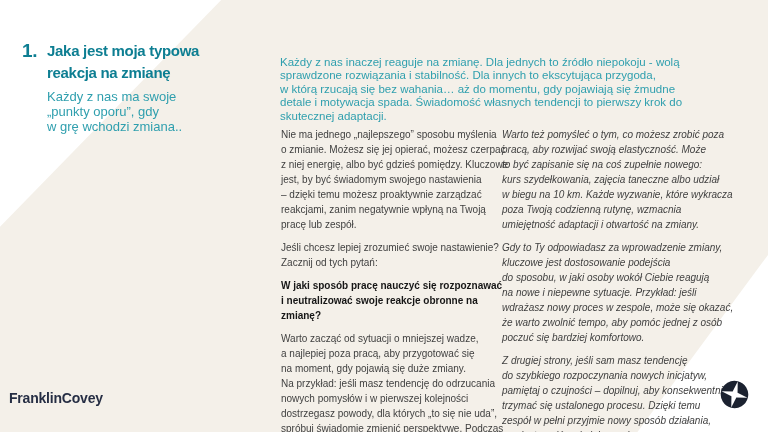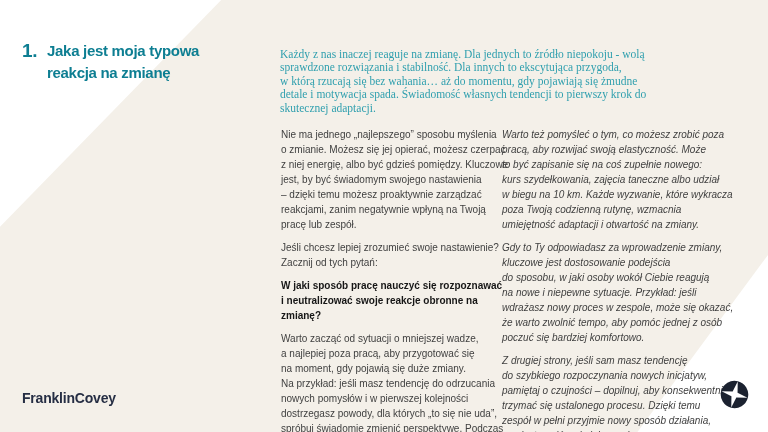--- a/index.html
+++ b/index.html
@@ -21,50 +21,53 @@
   .slide-title{
     margin:0;font-weight:bold;font-size:15px;line-height:22px;color:#0d7e92;
     white-space:pre;letter-spacing:-0.3px;
   }
   .slide-subtitle{
     margin:5px 0 0 25px;font-size:13px;line-height:15px;color:#2f9fae;
     white-space:pre;
   }
 
   .intro{
-    position:absolute;left:280px;top:48px;margin:0;
-    color:#2f9fae;font-size:11.5px;line-height:13.4px;white-space:pre;font-family:Liberation Serif, serif;
+    position:absolute;left:280px;top:56px;margin:0;
+    color:#2f9fae;font-size:11.5px;line-height:13.4px;white-space:pre;
   }
 
   .col{position:absolute;top:127px;color:#3f3f3f;font-size:10px;line-height:15px;}
   .col-left{left:281px;}
   .col-right{left:502px;font-style:italic;}
   .col p{margin:0 0 8px 0;white-space:pre;}
   .col p.question{font-weight:bold;color:#161616;}
 
   .brand{
-    position:absolute;left:22px;top:390px;margin:0;
+    position:absolute;left:9px;top:390px;margin:0;
     font-size:14px;font-weight:bold;color:#262e44;letter-spacing:-0.2px;
   }
   .logo{position:absolute;left:719px;top:379px;width:31px;height:31px;}
 </style>
 </head>
 <body>
 
 <div class="canvas">
 
   <div class="bg-shape bg-tl"></div>
   <div class="bg-shape bg-br"></div>
 
   <div class="header">
     <div class="title-row">
       <span class="title-num">1.</span>
       <h1 class="slide-title">Jaka jest moja typowa
 reakcja na zmianę</h1>
     </div>
+    <p class="slide-subtitle">Każdy z nas ma swoje
+„punkty oporu”, gdy
+w grę wchodzi zmiana..</p>
   </div>
 
   <p class="intro">Każdy z nas inaczej reaguje na zmianę. Dla jednych to źródło niepokoju - wolą
 sprawdzone rozwiązania i stabilność. Dla innych to ekscytująca przygoda,
 w którą rzucają się bez wahania… aż do momentu, gdy pojawiają się żmudne
 detale i motywacja spada. Świadomość własnych tendencji to pierwszy krok do
 skutecznej adaptacji.</p>
 
   <div class="col col-left">
     <p>Nie ma jednego „najlepszego” sposobu myślenia

